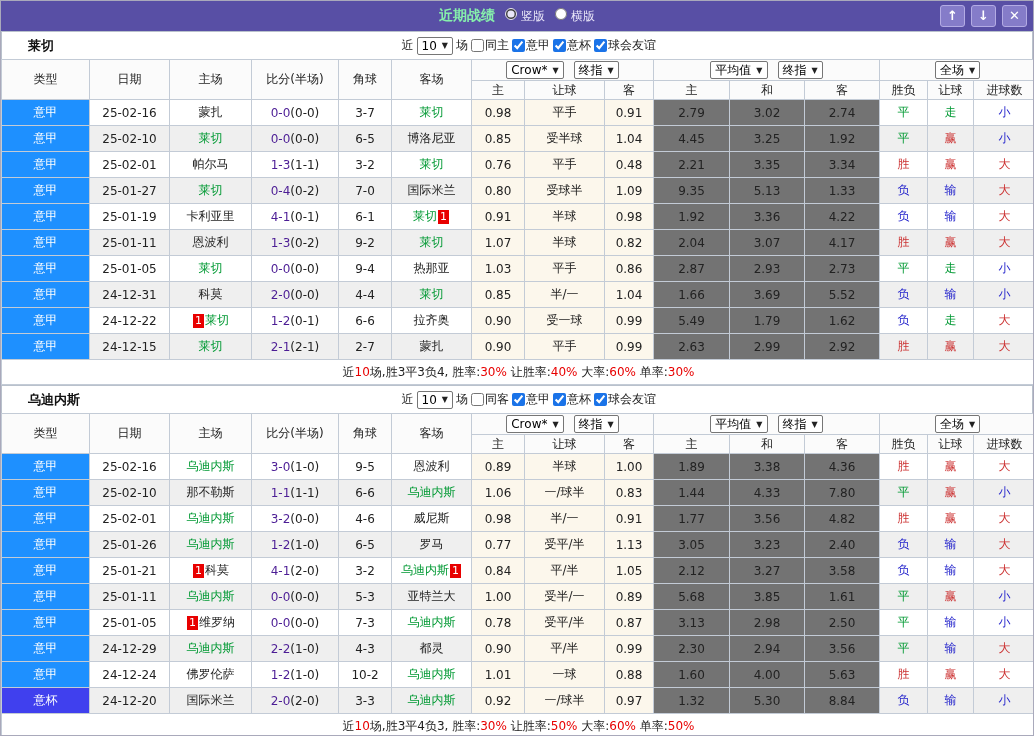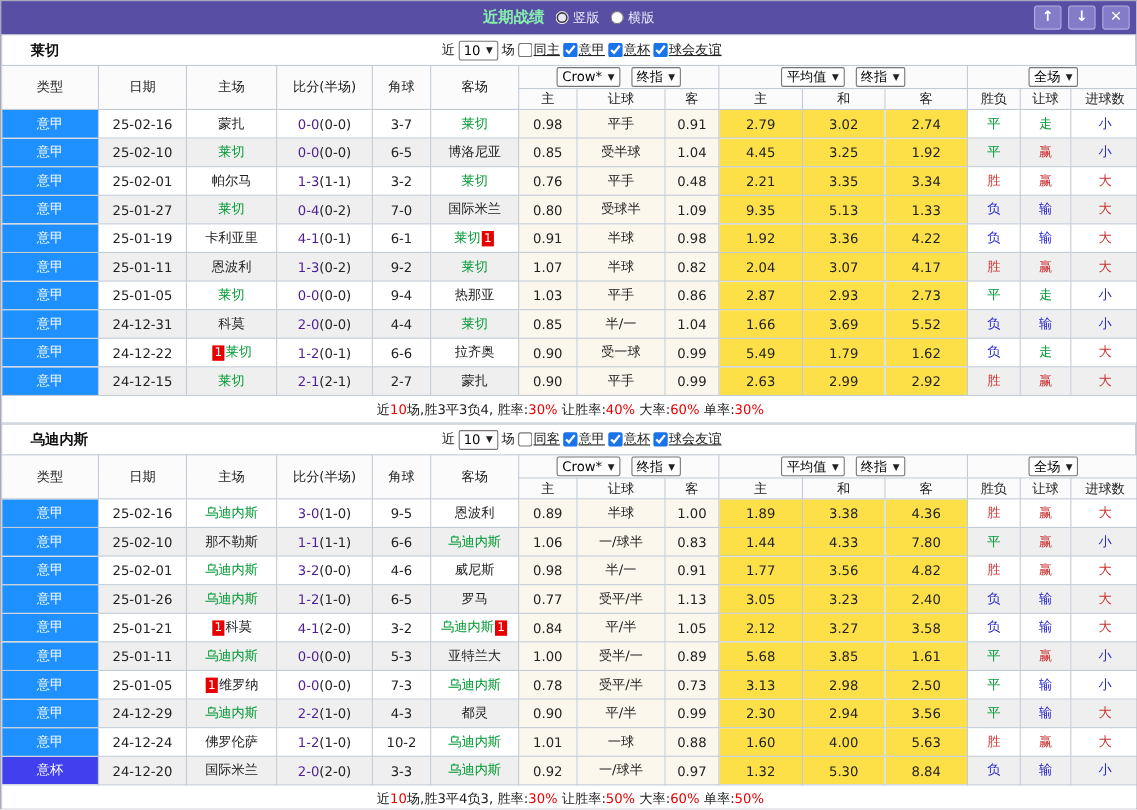--- a/index.html
+++ b/index.html
@@ -4,46 +4,46 @@
 <style>
   * { box-sizing: border-box; margin: 0; padding: 0; }
   html,body { background:#fff; }
   body { font-family:"DejaVu Sans","Liberation Sans",sans-serif; font-size:12px; color:#222; }
   .window { width:1034px; height:736px; border:1px solid #a9a9bb; overflow:hidden; background:#fff; }
 
   
   .titlebar { position:relative; height:30px; background:#584fa5; display:flex; align-items:center; justify-content:center; }
   .title-group { display:flex; align-items:center; gap:10px; }
   .titlebar .title { color:#86efac; font-weight:bold; font-size:14px; }
-  .radio-wrap { display:flex; align-items:center; gap:4px; color:#e9e6f8; font-size:12px; }
+  .radio-wrap { display:flex; align-items:flex-start; gap:4px; color:#e9e6f8; font-size:12px; }
   .radio-wrap input { width:12px; height:12px; accent-color:#e9e6f8; }
   .win-btns { position:absolute; right:6px; top:4px; display:flex; gap:6px; }
   .win-btn { width:25px; height:22px; background:#857cc9; border:1px solid #b3abe4; border-radius:3px; color:#fff; font-weight:bold; font-size:13px; line-height:20px; text-align:center; cursor:pointer; }
 
   
   .team-bar { height:28px; display:flex; align-items:center; background:#fff; border:1px solid #b9c1cc; border-bottom:none; padding:0 8px 0 26px; }
   .team-name { font-weight:bold; font-size:13px; color:#111; }
   .filter { display:flex; align-items:center; gap:3px; margin-left:auto; margin-right:368px; white-space:nowrap; }
   .fsel { display:inline-flex; align-items:center; gap:5px; border:1px solid #767676; border-radius:2px; background:#fff; padding:0 4px; height:18px; font-size:12px; color:#000; cursor:pointer; }
   .fsel .car { font-size:8px; color:#222; }
-  .cb { display:inline-flex; align-items:center; gap:1px; cursor:pointer;text-decoration:underline; }
+  .cb { display:inline-flex; align-items:center; gap:1px; cursor:pointer; }
   .cb input { width:13px; height:13px; accent-color:#1a73e8; }
 
   
   table { border-collapse:collapse; table-layout:fixed; width:1034px; }
   th, td { border:1px solid #c3cbd6; text-align:center; overflow:hidden; white-space:nowrap; }
   thead th { background:#fbfbfb; font-weight:normal; color:#222; height:19px; font-size:12px; }
   thead .hsel { height:21px;text-align:right; }
   .hsel-wrap { display:flex; justify-content:center; gap:10px; }
   tbody td { height:26px; font-size:12px; background:#fff; }
   tbody tr:nth-child(even) td.strp { background:#efefef; }
   td.c-type { background:#1e90ff; color:#fff; }
   td.c-type.cup { background:#4040ee; }
   td.c-odds { background:#fcf7ec; }
-  td.c-avg { background:#fde047; }
+  td.c-avg { background:#737373; }
   .tname.green { color:#009933; }
   .ft { color:#4c1d95; }
   .half { color:#222; }
   .res-r { color:#cc3333; }
   .res-g { color:#009933; }
   .res-b { color:#2525cc; }
   .badge { display:inline-block; background:#e80000; color:#fff; font-size:11px; line-height:14px; padding:0 2px; margin:0 1px; }
   .summary-cell { height:25px; background:#fff; font-size:12px; }
   .summary-cell .red { color:#e80000; }
 </style>
@@ -569,21 +569,21 @@
 
   <tr>
     <td class="c-type jia">意甲</td>
     <td class="c-date strp">25-01-05</td>
     <td class="c-team strp"><span class="badge bpre">1</span><span class="tname">维罗纳</span></td>
     <td class="c-score strp"><span class="ft">0-0</span><span class="half">(0-0)</span></td>
     <td class="c-corner strp">7-3</td>
     <td class="c-team strp"><span class="tname green">乌迪内斯</span></td>
     <td class="c-odds">0.78</td>
     <td class="c-odds">受平/半</td>
-    <td class="c-odds">0.73</td>
+    <td class="c-odds">0.87</td>
     <td class="c-avg">3.13</td>
     <td class="c-avg">2.98</td>
     <td class="c-avg">2.50</td>
     <td class="c-res strp res-g">平</td>
     <td class="c-res strp res-b">输</td>
     <td class="c-res strp res-b">小</td>
   </tr>
 
   <tr>
     <td class="c-type jia">意甲</td>

